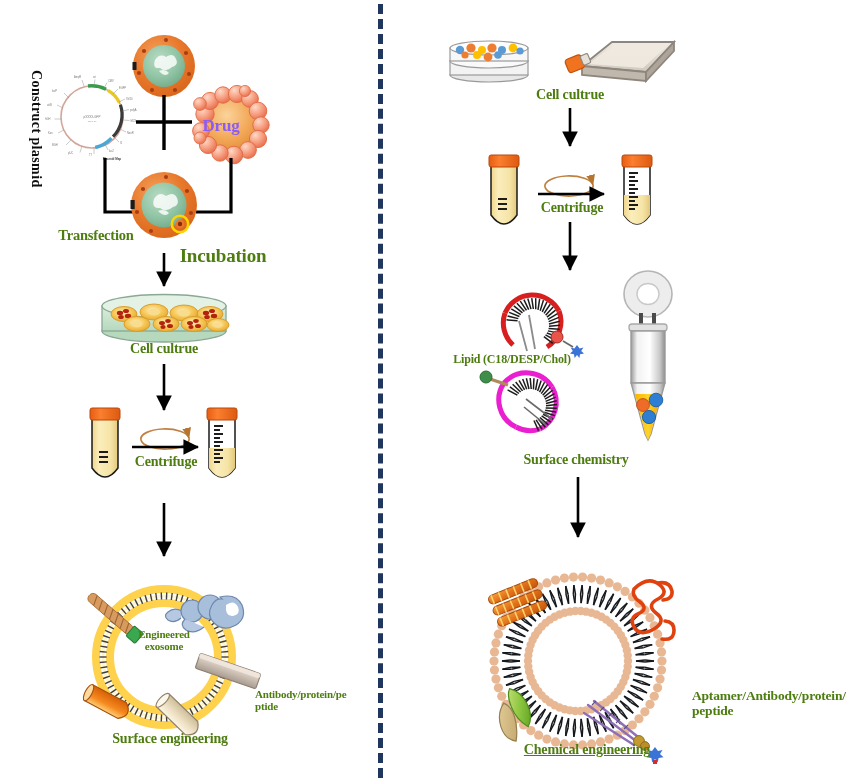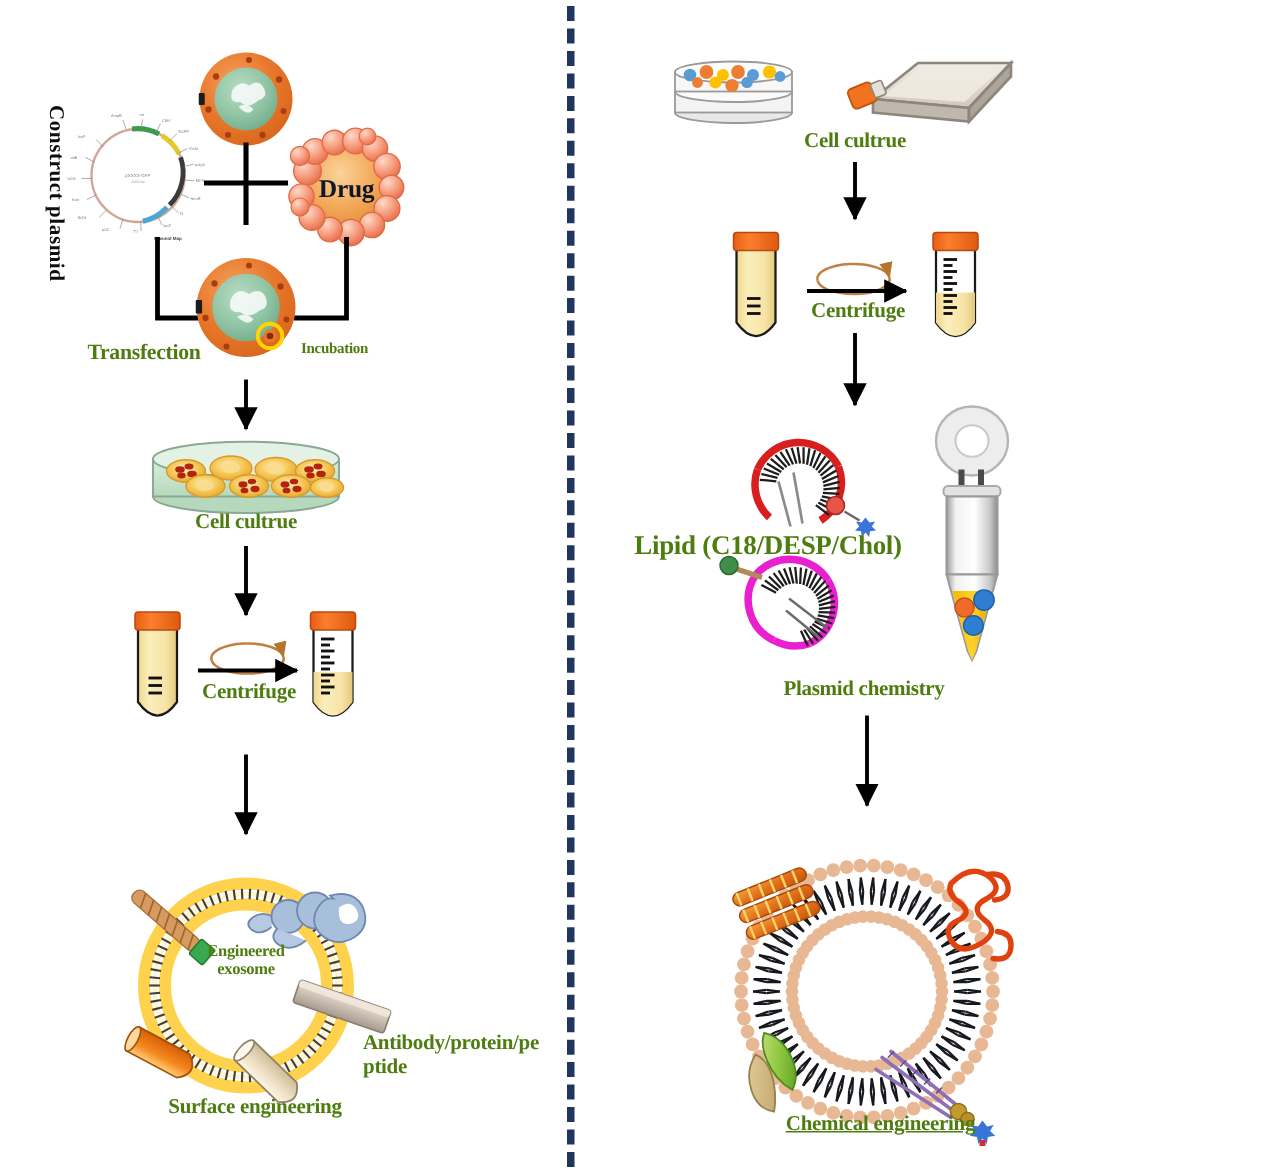--- a/index.html
+++ b/index.html
@@ -1060,42 +1060,44 @@
       <line x1="538" y1="194" x2="604" y2="194"></line>
       <line x1="570" y1="222" x2="570" y2="270"></line>
       <line x1="578" y1="477" x2="578" y2="537"></line>
     </g>
   </svg>
 
   <div class="divider" style="left:378px; top:4px; height:774px;"></div>
 
   <div class="vert-lbl" style="left:28px; top:70px; font-size:14px;">Construct plasmid</div>
 
-  <div class="lbl lbl-center" style="left:231px; top:116px; font-size:17px; color:#0f172a;">Drug</div>
+  <div class="lbl lbl-center" style="left:221px; top:116px; font-size:17px; color:#8b5cf6;">Drug</div>
 
   <div class="lbl lbl-center" style="left:96px; top:227px; font-size:14.5px;">Transfection</div>
 
-  <div class="lbl lbl-center" style="left:223px; top:227px; font-size:10px;">Incubation</div>
+  <div class="lbl lbl-center" style="left:223px; top:245px; font-size:19px;">Incubation</div>
 
   <div class="lbl lbl-center" style="left:164px; top:341px; font-size:14px;">Cell cultrue</div>
 
   <div class="lbl lbl-center" style="left:166px; top:454px; font-size:14px;">Centrifuge</div>
 
   <div class="lbl lbl-center" style="left:164px; top:628px; font-size:11px;">Engineered
 exosome</div>
 
-  <div class="lbl lbl-left" style="left:242px; top:688px; font-size:14px; width:122px;">Antibody/protein/pe
+  <div class="lbl lbl-left" style="left:255px; top:688px; font-size:11px; width:122px;">Antibody/protein/pe
 ptide</div>
 
   <div class="lbl lbl-center" style="left:170px; top:731px; font-size:14px;">Surface engineering</div>
 
   <div class="lbl lbl-center" style="left:570px; top:87px; font-size:14px;">Cell cultrue</div>
 
   <div class="lbl lbl-center" style="left:572px; top:200px; font-size:14px;">Centrifuge</div>
 
-  <div class="lbl lbl-center" style="left:512px; top:353px; font-size:18px;">Lipid (C18/DESP/Chol)</div>
-
-  <div class="lbl lbl-center" style="left:576px; top:452px; font-size:14px;">Plasmid chemistry</div>
-
+  <div class="lbl lbl-center" style="left:512px; top:353px; font-size:12px;">Lipid (C18/DESP/Chol)</div>
+
+  <div class="lbl lbl-center" style="left:576px; top:452px; font-size:14px;">Surface chemistry</div>
+
+  <div class="lbl lbl-left" style="left:692px; top:688px; font-size:13.5px; width:152px;">Aptamer/Antibody/protein/
+peptide</div>
 
   <div class="lbl lbl-center" style="left:587px; top:742px; font-size:14px;text-decoration:underline;">Chemical engineering</div>
 
 </div>
 
 </body></html>

